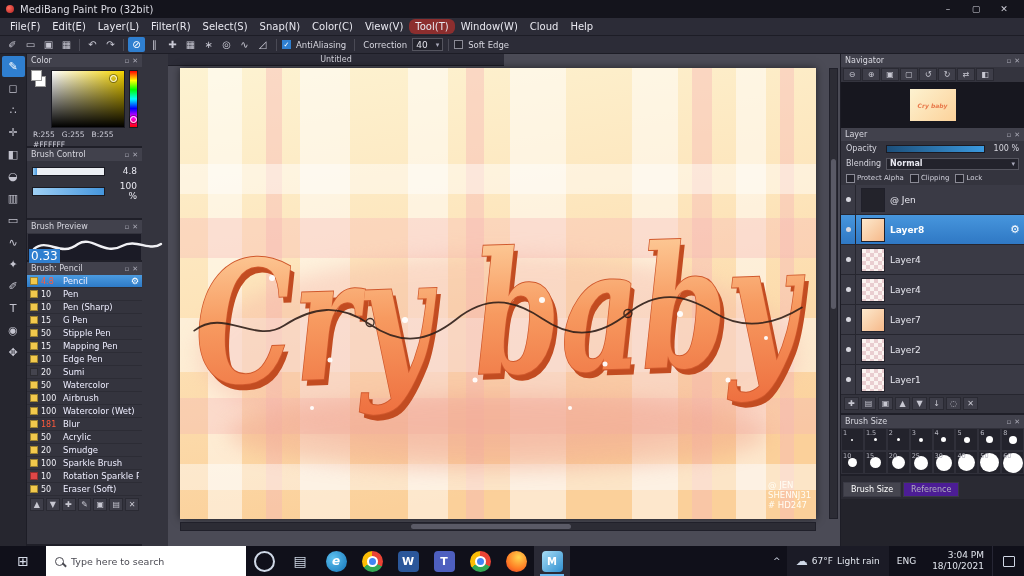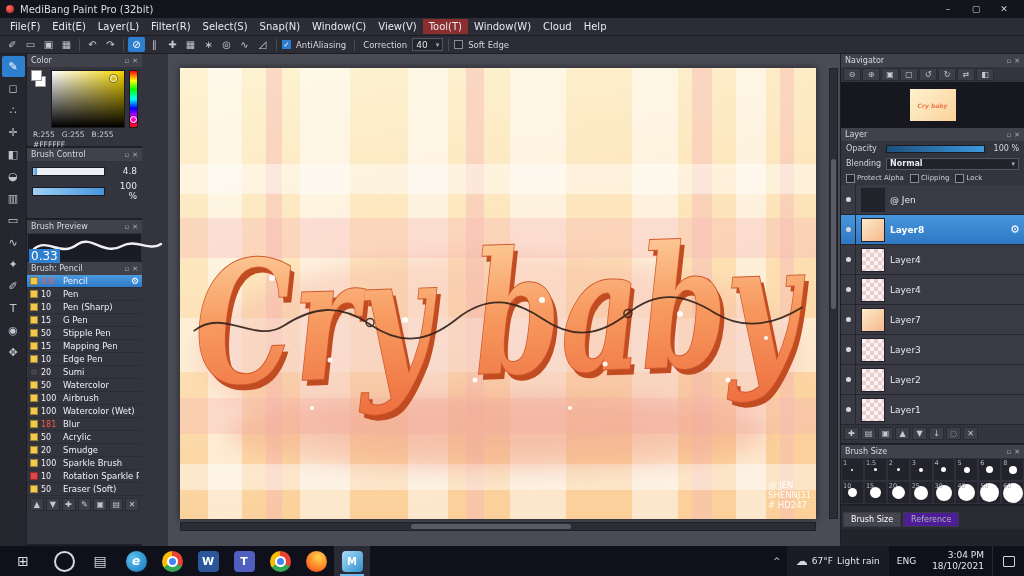--- a/index.html
+++ b/index.html
@@ -10,21 +10,21 @@
   
   .titlebar{position:absolute;left:0;top:0;width:1024px;height:18px;background:#14141c;display:flex;align-items:center;padding:0 6px;gap:6px;}
   .appdot{width:8px;height:8px;border-radius:50%;background:radial-gradient(circle at 35% 35%,#ff6b5b,#b32222);}
   .title-text{font-size:10px;color:#dcdce4;}
   .wctrl{margin-left:auto;display:flex;}
   .wbtn{width:28px;height:18px;display:flex;align-items:center;justify-content:center;color:#cfcfd8;font-size:9px;}
 
   
   .menubar{position:absolute;top:18px;left:0;width:1024px;height:18px;background:#2c2c37;display:flex;align-items:center;padding-left:4px;border-bottom:1px solid #1d1d26;}
   .menu-item{padding:2px 6px;font-size:10px;color:#e8e8f0;white-space:nowrap;}
-  .menu-item.hl{background:#8c2e2e;border-radius:0;}
+  .menu-item.hl{background:#8c2e2e;border-radius:6px;}
   .toolbar{position:absolute;top:36px;left:0;width:1024px;height:18px;background:#2c2c37;display:flex;align-items:center;padding-left:4px;border-bottom:1px solid #1d1d26;gap:2px;}
   .tb-icons{display:flex;align-items:center;gap:1px;}
   .tb-ic{width:17px;height:15px;display:flex;align-items:center;justify-content:center;color:#c9c9d4;font-size:10px;border-radius:2px;}
   .tb-ic.active{background:#2f7fd0;color:#fff;}
   .tb-sep{width:1px;height:12px;background:#4a4a55;margin:0 3px;display:inline-block;}
   .tb-label{font-size:8.5px;color:#d5d5de;margin:0 3px;white-space:nowrap;}
   .checkbox{width:9px;height:9px;border:1px solid #8a8a95;background:#23232c;display:inline-flex;align-items:center;justify-content:center;font-size:7px;color:#fff;flex:none;}
   .checkbox.checked{background:#2f7fd0;border-color:#2f7fd0;}
   .correction-select{height:13px;background:#23232c;border:1px solid #55555f;display:flex;align-items:center;font-size:9px;padding:0 3px;gap:8px;color:#e0e0e8;}
   .dd-arrow{font-size:7px;color:#aab;}
@@ -179,21 +179,21 @@
     </div>
   </div>
 
   <div class="menubar">
       <div class="menu-item">File(F)</div>
       <div class="menu-item">Edit(E)</div>
       <div class="menu-item">Layer(L)</div>
       <div class="menu-item">Filter(R)</div>
       <div class="menu-item">Select(S)</div>
       <div class="menu-item">Snap(N)</div>
-      <div class="menu-item">Window(C)</div>
+      <div class="menu-item">Color(C)</div>
       <div class="menu-item">View(V)</div>
       <div class="menu-item hl">Tool(T)</div>
       <div class="menu-item">Window(W)</div>
       <div class="menu-item">Cloud</div>
       <div class="menu-item">Help</div>
     </div>
 
   <div class="toolbar">
     <div class="tb-icons">
         <div class="tb-ic">✐</div>
@@ -415,20 +415,23 @@
           <div class="bf-ic">✎</div>
           <div class="bf-ic">▣</div>
           <div class="bf-ic">▤</div>
           <div class="bf-ic">✕</div>
         </div>
     </div>
 
   </div>
 
   <div class="canvasarea">
+    <div class="canvas-tab">
+      <span>Untitled</span>
+    </div>
     <div class="canvaswrap">
       <svg width="636" height="451" viewBox="0 0 636 451">
         <defs>
           <linearGradient id="bgGrad" x1="0" y1="0" x2="0.25" y2="1">
             <stop offset="0" stop-color="#fdf3d2"></stop>
             <stop offset="0.5" stop-color="#fde4ba"></stop>
             <stop offset="1" stop-color="#fbd09a"></stop>
           </linearGradient>
           <linearGradient id="letterGrad" x1="0" y1="0" x2="0" y2="1">
             <stop offset="0" stop-color="#ffd9a8"></stop>
@@ -598,27 +601,20 @@
               <span class="vis-dot"></span>
             </span>
             <span class="layer-thumb thumb-art"></span>
             <span class="layer-name">Layer7</span>
           </div>
           <div class="layer-row">
             <span class="layer-vis">
               <span class="vis-dot"></span>
             </span>
             <span class="layer-thumb thumb-checker"></span>
-            <span class="layer-name">Layer3</span>
-          </div>
-          <div class="layer-row">
-            <span class="layer-vis">
-              <span class="vis-dot"></span>
-            </span>
-            <span class="layer-thumb thumb-checker"></span>
             <span class="layer-name">Layer2</span>
           </div>
           <div class="layer-row">
             <span class="layer-vis">
               <span class="vis-dot"></span>
             </span>
             <span class="layer-thumb thumb-checker"></span>
             <span class="layer-name">Layer1</span>
           </div>
         </div>
@@ -712,20 +708,24 @@
 
     <div class="rp-tabs">
         <div class="rp-tab active">Brush Size</div>
         <div class="rp-tab">Reference</div>
       </div>
     <div class="rp-fill"></div>
   </div>
 
   <div class="taskbar">
     <div class="tb-start">⊞</div>
+    <div class="tb-search">
+      <span class="mag"></span>
+      <span>Type here to search</span>
+    </div>
     <div class="tb-apps">
         <div class="tb-app">
           <span class="ic ic-ring"></span>
         </div>
         <div class="tb-app">
           <span class="ic ic-taskview">▤</span>
         </div>
         <div class="tb-app">
           <span class="ic ic-edge">e</span>
         </div>

